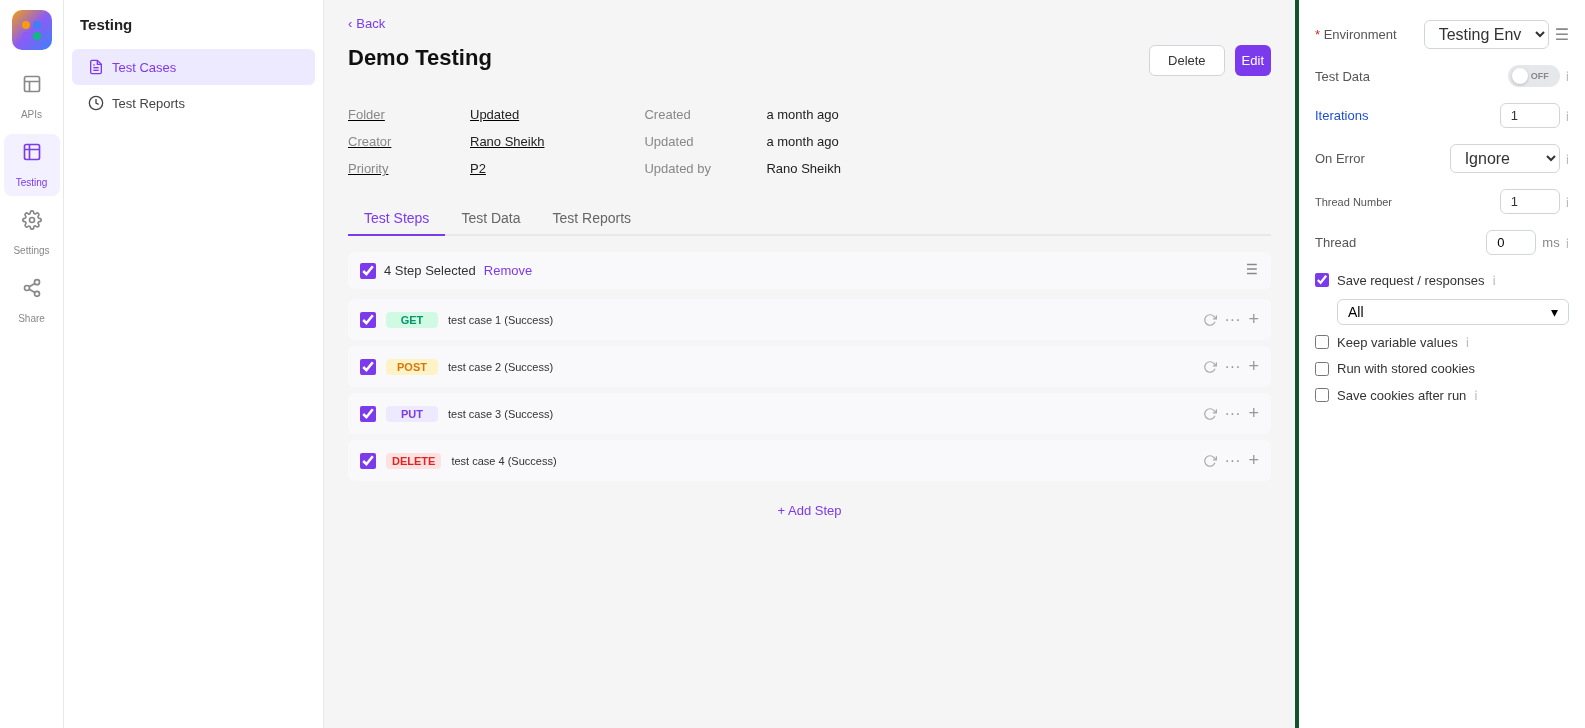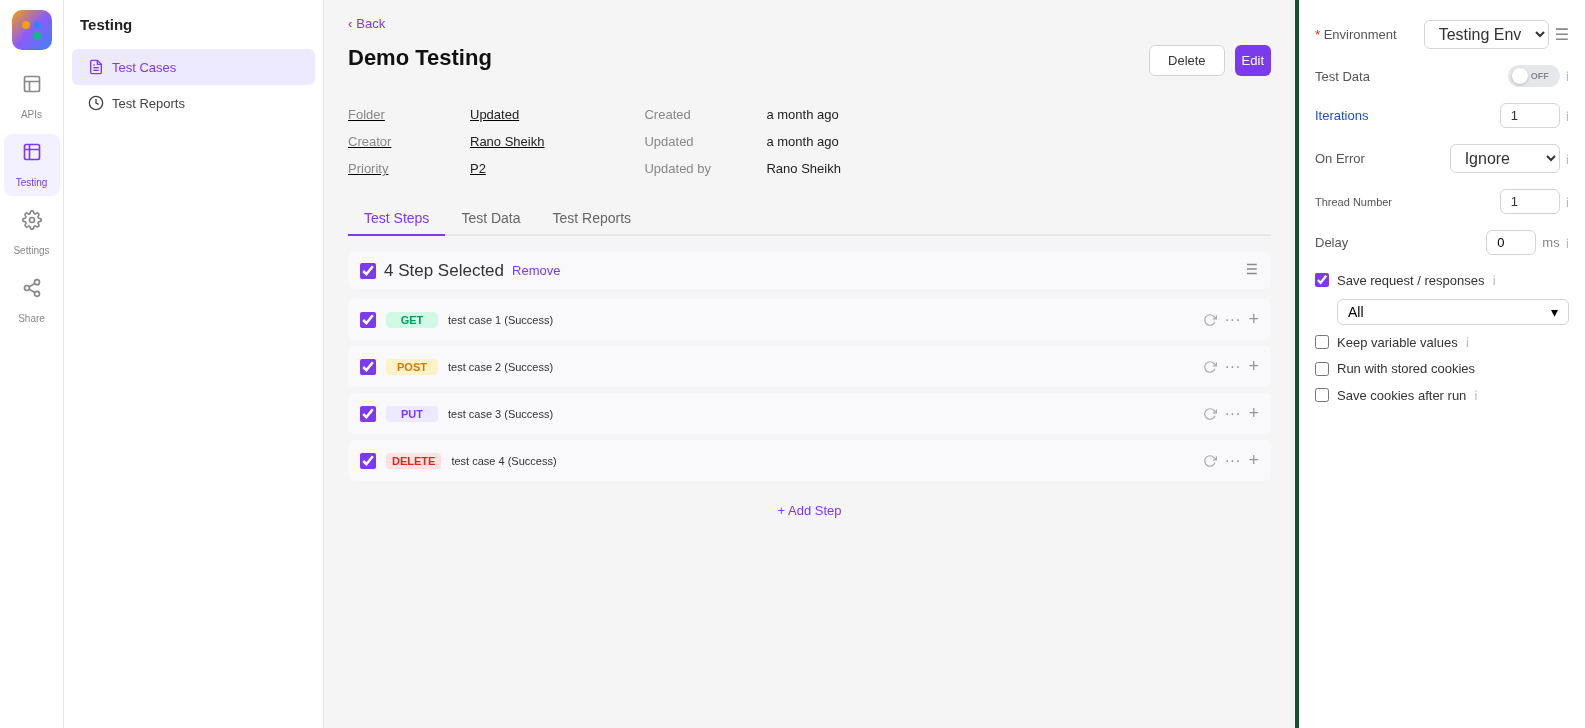--- a/index.html
+++ b/index.html
@@ -78,21 +78,21 @@
     }
     .tab.active { color: #7c3aed; border-bottom-color: #7c3aed; font-weight: 500; }
 
     
     .steps-header {
       display: flex; align-items: center; justify-content: space-between;
       margin-bottom: 10px; padding: 8px 12px; background: #f9f9fc; border-radius: 6px;
     }
     .steps-header-left { display: flex; align-items: center; gap: 8px; }
     .select-all-cb { width: 16px; height: 16px; accent-color: #7c3aed; }
-    .selected-text { font-size: 17px; color: #333; }
+    .selected-text { font-size: 13px; color: #333; }
     .remove-link { color: #7c3aed; cursor: pointer; font-size: 13px; }
 
     .step-row {
       display: flex; align-items: center; gap: 10px;
       padding: 10px 12px; background: #f9f9fc; border-radius: 6px; margin-bottom: 6px;
     }
     .step-cb { width: 16px; height: 16px; accent-color: #7c3aed; }
     .method-badge {
       font-size: 11px; font-weight: 700; padding: 2px 6px; border-radius: 4px; min-width: 52px; text-align: center;
     }
@@ -404,21 +404,21 @@
 
     <div class="right-panel-row">
       <span style="color:#555; font-size:11px;">Thread Number</span>
       <div class="rp-control">
         <input type="number" class="number-input" value="1" style="">
         <span class="info-icon">ℹ</span>
       </div>
     </div>
 
     <div class="right-panel-row">
-      <span style="color:#555; font-size:13px;">Delay</span>
+      <span style="color:#555; font-size:13px;">Thread</span>
       <div class="rp-control delay-row">
         <input type="number" class="delay-input" value="0" style="">
         <span class="delay-unit">ms</span>
         <span class="info-icon">ℹ</span>
       </div>
     </div>
 
     <div style="margin-bottom:8px;">
       <div class="checkbox-row">
         <input type="checkbox" checked="" style="">

